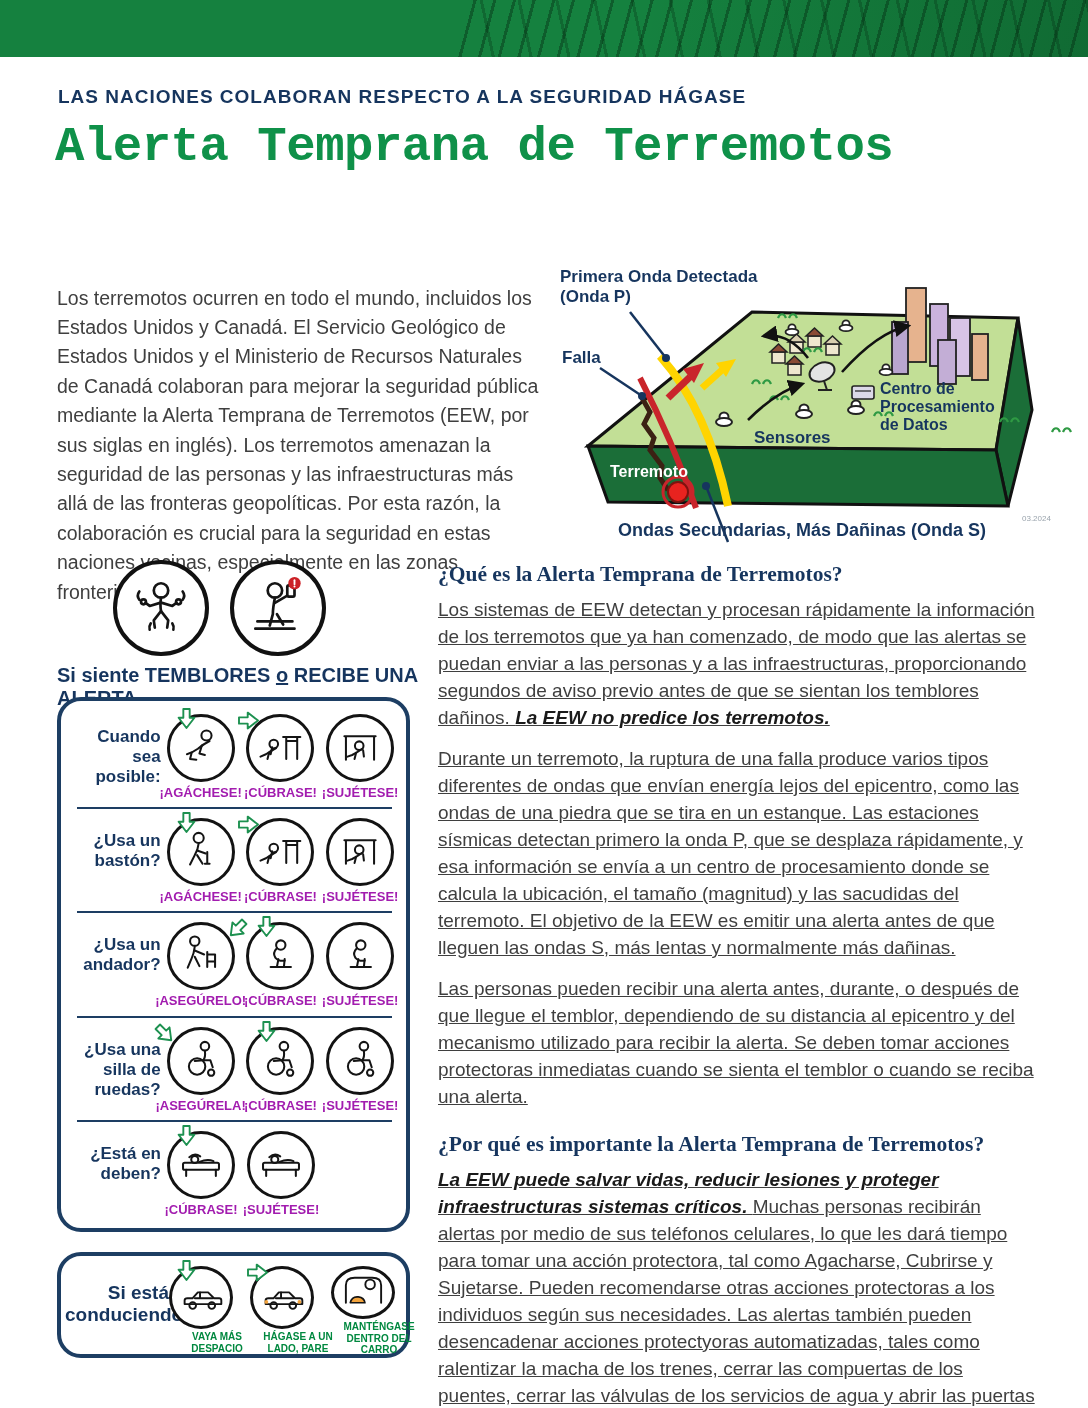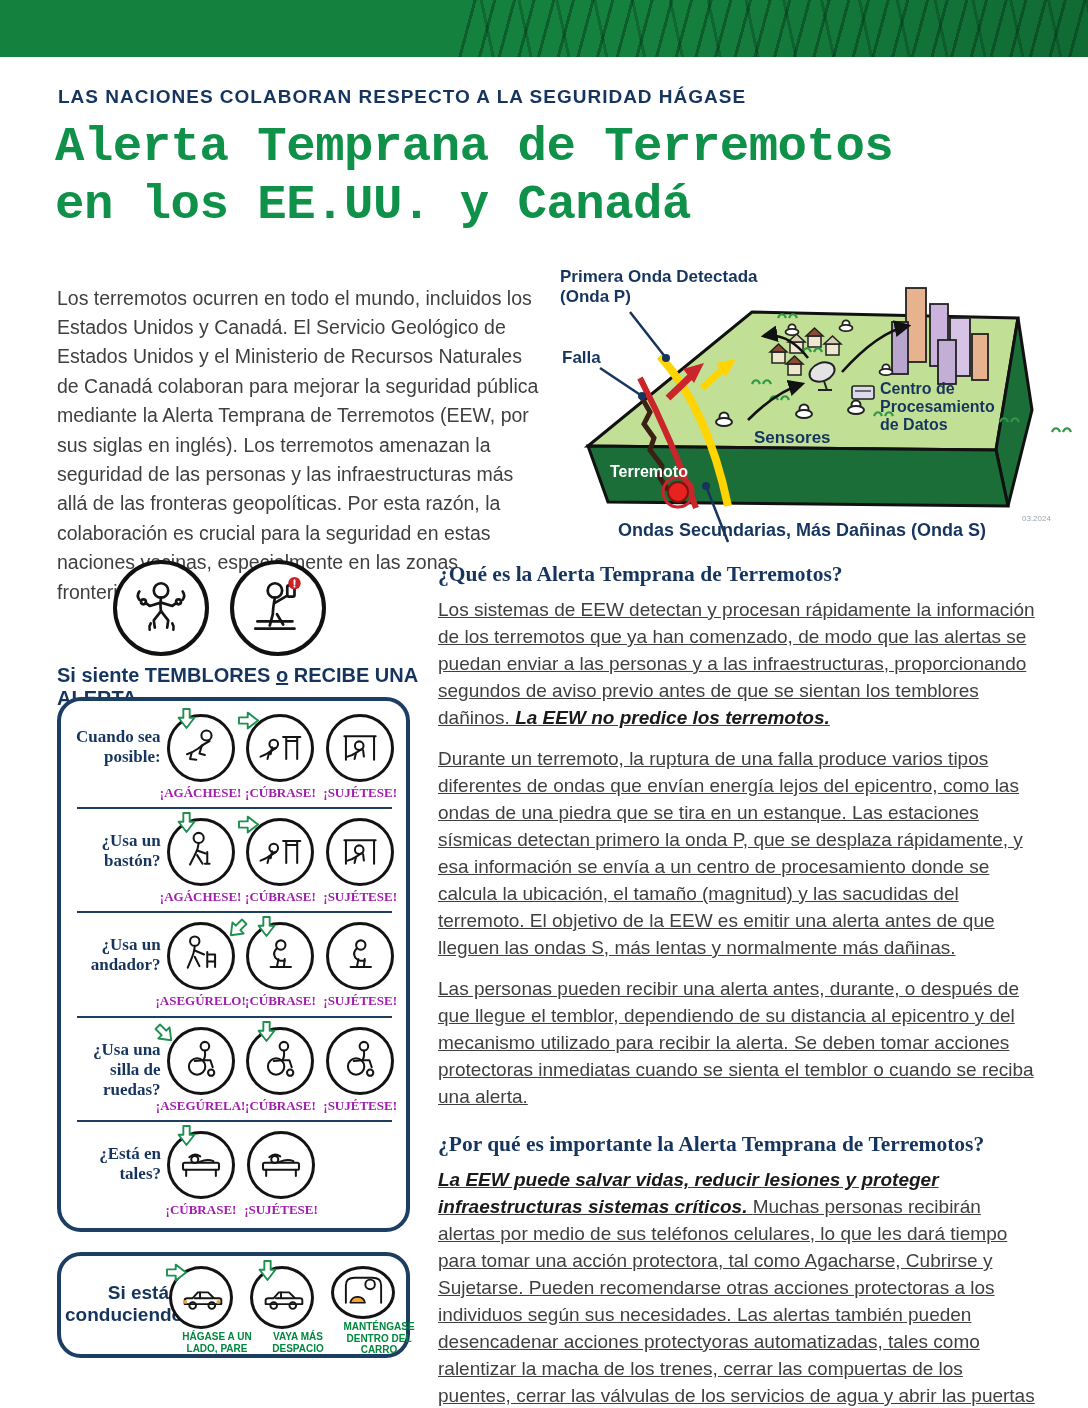--- a/index.html
+++ b/index.html
@@ -20,21 +20,21 @@
   .diagram{left:540px;top:260px;width:548px;height:300px;margin-left:16px;}
   
   .bigcirc{width:88px;height:88px;border:4px solid #111;border-radius:50%;
            display:flex;align-items:center;justify-content:center;background:#fff;}
   .bigcirc svg{width:66px;height:66px;}
   .lead{left:57px;top:664px;width:420px;font-size:20px;font-weight:bold;color:#16355e;}
   .lead .u{text-decoration:underline;}
   
   .box{border:4px solid #1d3e63;border-radius:24px;background:#fff;box-sizing:border-box;}
   .box1{left:57px;top:697px;width:353px;height:535px;display:flex;flex-direction:column;padding:4px 0 2px;}
-  .row{flex:1;display:flex;align-items:flex-start;position:relative;padding:9px 6px 0 4px;font-family:Liberation Serif, serif;}
+  .row{flex:1;display:flex;align-items:flex-start;position:relative;padding:9px 6px 0 4px;}
   .row.sep::after{content:"";position:absolute;left:16px;right:14px;bottom:0;height:2px;background:#1d3e63;}
   .rlabel{width:96px;text-align:right;color:#16355e;font-weight:bold;font-size:17px;line-height:20px;margin-top:13px;}
   .cell{position:relative;width:80px;display:flex;flex-direction:column;align-items:center;}
   .circ{width:62px;height:62px;border:3.5px solid #131313;border-radius:50%;
         display:flex;align-items:center;justify-content:center;background:#fff;}
   .pict{width:50px;height:50px;}
   .cap{margin-top:3px;font-size:13px;font-weight:bold;color:#a21caf;white-space:nowrap;}
   .arr{position:absolute;z-index:2;width:19px;height:23px;}
   .arr-down{top:-7px;left:16px;}
   .arr-right{top:-5px;left:-2px;transform:rotate(-90deg);}
@@ -193,21 +193,20 @@
       <circle cx="48" cy="11.2" r="1" fill="#fff"></circle>
     </symbol>
   </defs>
 </svg>
 
 <div class="abs banner"></div>
 
 <div class="abs eyebrow">LAS NACIONES COLABORAN RESPECTO A LA SEGURIDAD HÁGASE</div>
 <div class="abs title">
   <div>Alerta Temprana de Terremotos</div>
-  <div>en los EE.UU. y Canadá</div>
 </div>
 
 <p class="abs intro">Los terremotos ocurren en todo el mundo, incluidos los Estados Unidos y Canadá. El Servicio Geológico de Estados Unidos y el Ministerio de Recursos Naturales de Canadá colaboran para mejorar la seguridad pública mediante la Alerta Temprana de Terremotos (EEW, por sus siglas en inglés).  Los terremotos amenazan la seguridad de las personas y las infraestructuras más allá de las fronteras geopolíticas.  Por esta razón, la colaboración es crucial para la seguridad en estas naciones vecinas, especialmente en las zonas fronterizas.</p>
 
 <div class="abs diagram">
   <svg width="548" height="300" viewBox="0 0 548 300">
 
     <path d="M32 186 L196 52 L462 58 L440 190 Z" fill="#c2df96" stroke="#111" stroke-width="3"></path>
     <path d="M440 190 L462 58 L476 150 L452 246 Z" fill="#1b6e38" stroke="#111" stroke-width="3"></path>
     <path d="M32 186 L440 190 L452 246 L52 242 Z" fill="#1b6e38" stroke="#111" stroke-width="3"></path>
@@ -465,21 +464,21 @@
       <div class="circ">
           <svg class="pict" viewBox="0 0 64 64">
             <use href="#sym-wheelchair"></use>
           </svg>
         </div>
       <div class="cap">¡SUJÉTESE!</div>
     </div>
   </div>
 
   <div class="row">
-    <div class="rlabel">¿Está en tales?</div>
+    <div class="rlabel">¿Está en deben?</div>
     <div class="cell">
       <svg class="arr arr-down" viewBox="0 0 24 28">
           <use href="#sym-arrow"></use>
         </svg>
       <div class="circ">
           <svg class="pict" viewBox="0 0 64 64">
             <use href="#sym-bed-cover"></use>
           </svg>
         </div>
       <div class="cap">¡CÚBRASE!</div>
@@ -490,41 +489,41 @@
             <use href="#sym-bed-cover"></use>
           </svg>
         </div>
       <div class="cap">¡SUJÉTESE!</div>
     </div>
   </div>
 </div>
 
 <div class="abs box box2">
   <div class="rlabel2">Si está conduciendo</div>
+  <div class="cell2">
+    <svg class="arr arr-down" style="left:8px;" viewBox="0 0 24 28">
+        <use href="#sym-arrow"></use>
+      </svg>
+    <div class="circ2">
+        <svg class="pict2" viewBox="0 0 64 64">
+          <use href="#sym-car"></use>
+        </svg>
+      </div>
+    <div class="cap2">VAYA MÁS DESPACIO</div>
+  </div>
   <div class="cell2">
     <svg class="arr arr-right" viewBox="0 0 24 28">
         <use href="#sym-arrow"></use>
       </svg>
     <div class="circ2">
         <svg class="pict2" viewBox="0 0 64 64">
           <use href="#sym-car2"></use>
         </svg>
       </div>
     <div class="cap2">HÁGASE A UN LADO, PARE</div>
-  </div>
-  <div class="cell2">
-    <svg class="arr arr-down" style="left:8px;" viewBox="0 0 24 28">
-        <use href="#sym-arrow"></use>
-      </svg>
-    <div class="circ2">
-        <svg class="pict2" viewBox="0 0 64 64">
-          <use href="#sym-car"></use>
-        </svg>
-      </div>
-    <div class="cap2">VAYA MÁS DESPACIO</div>
   </div>
   <div class="cell2">
     <div class="circ2">
         <svg class="pict2" viewBox="0 0 64 64">
           <use href="#sym-car-interior"></use>
         </svg>
       </div>
     <div class="cap2">MANTÉNGASE DENTRO DEL CARRO</div>
   </div>
 </div>

